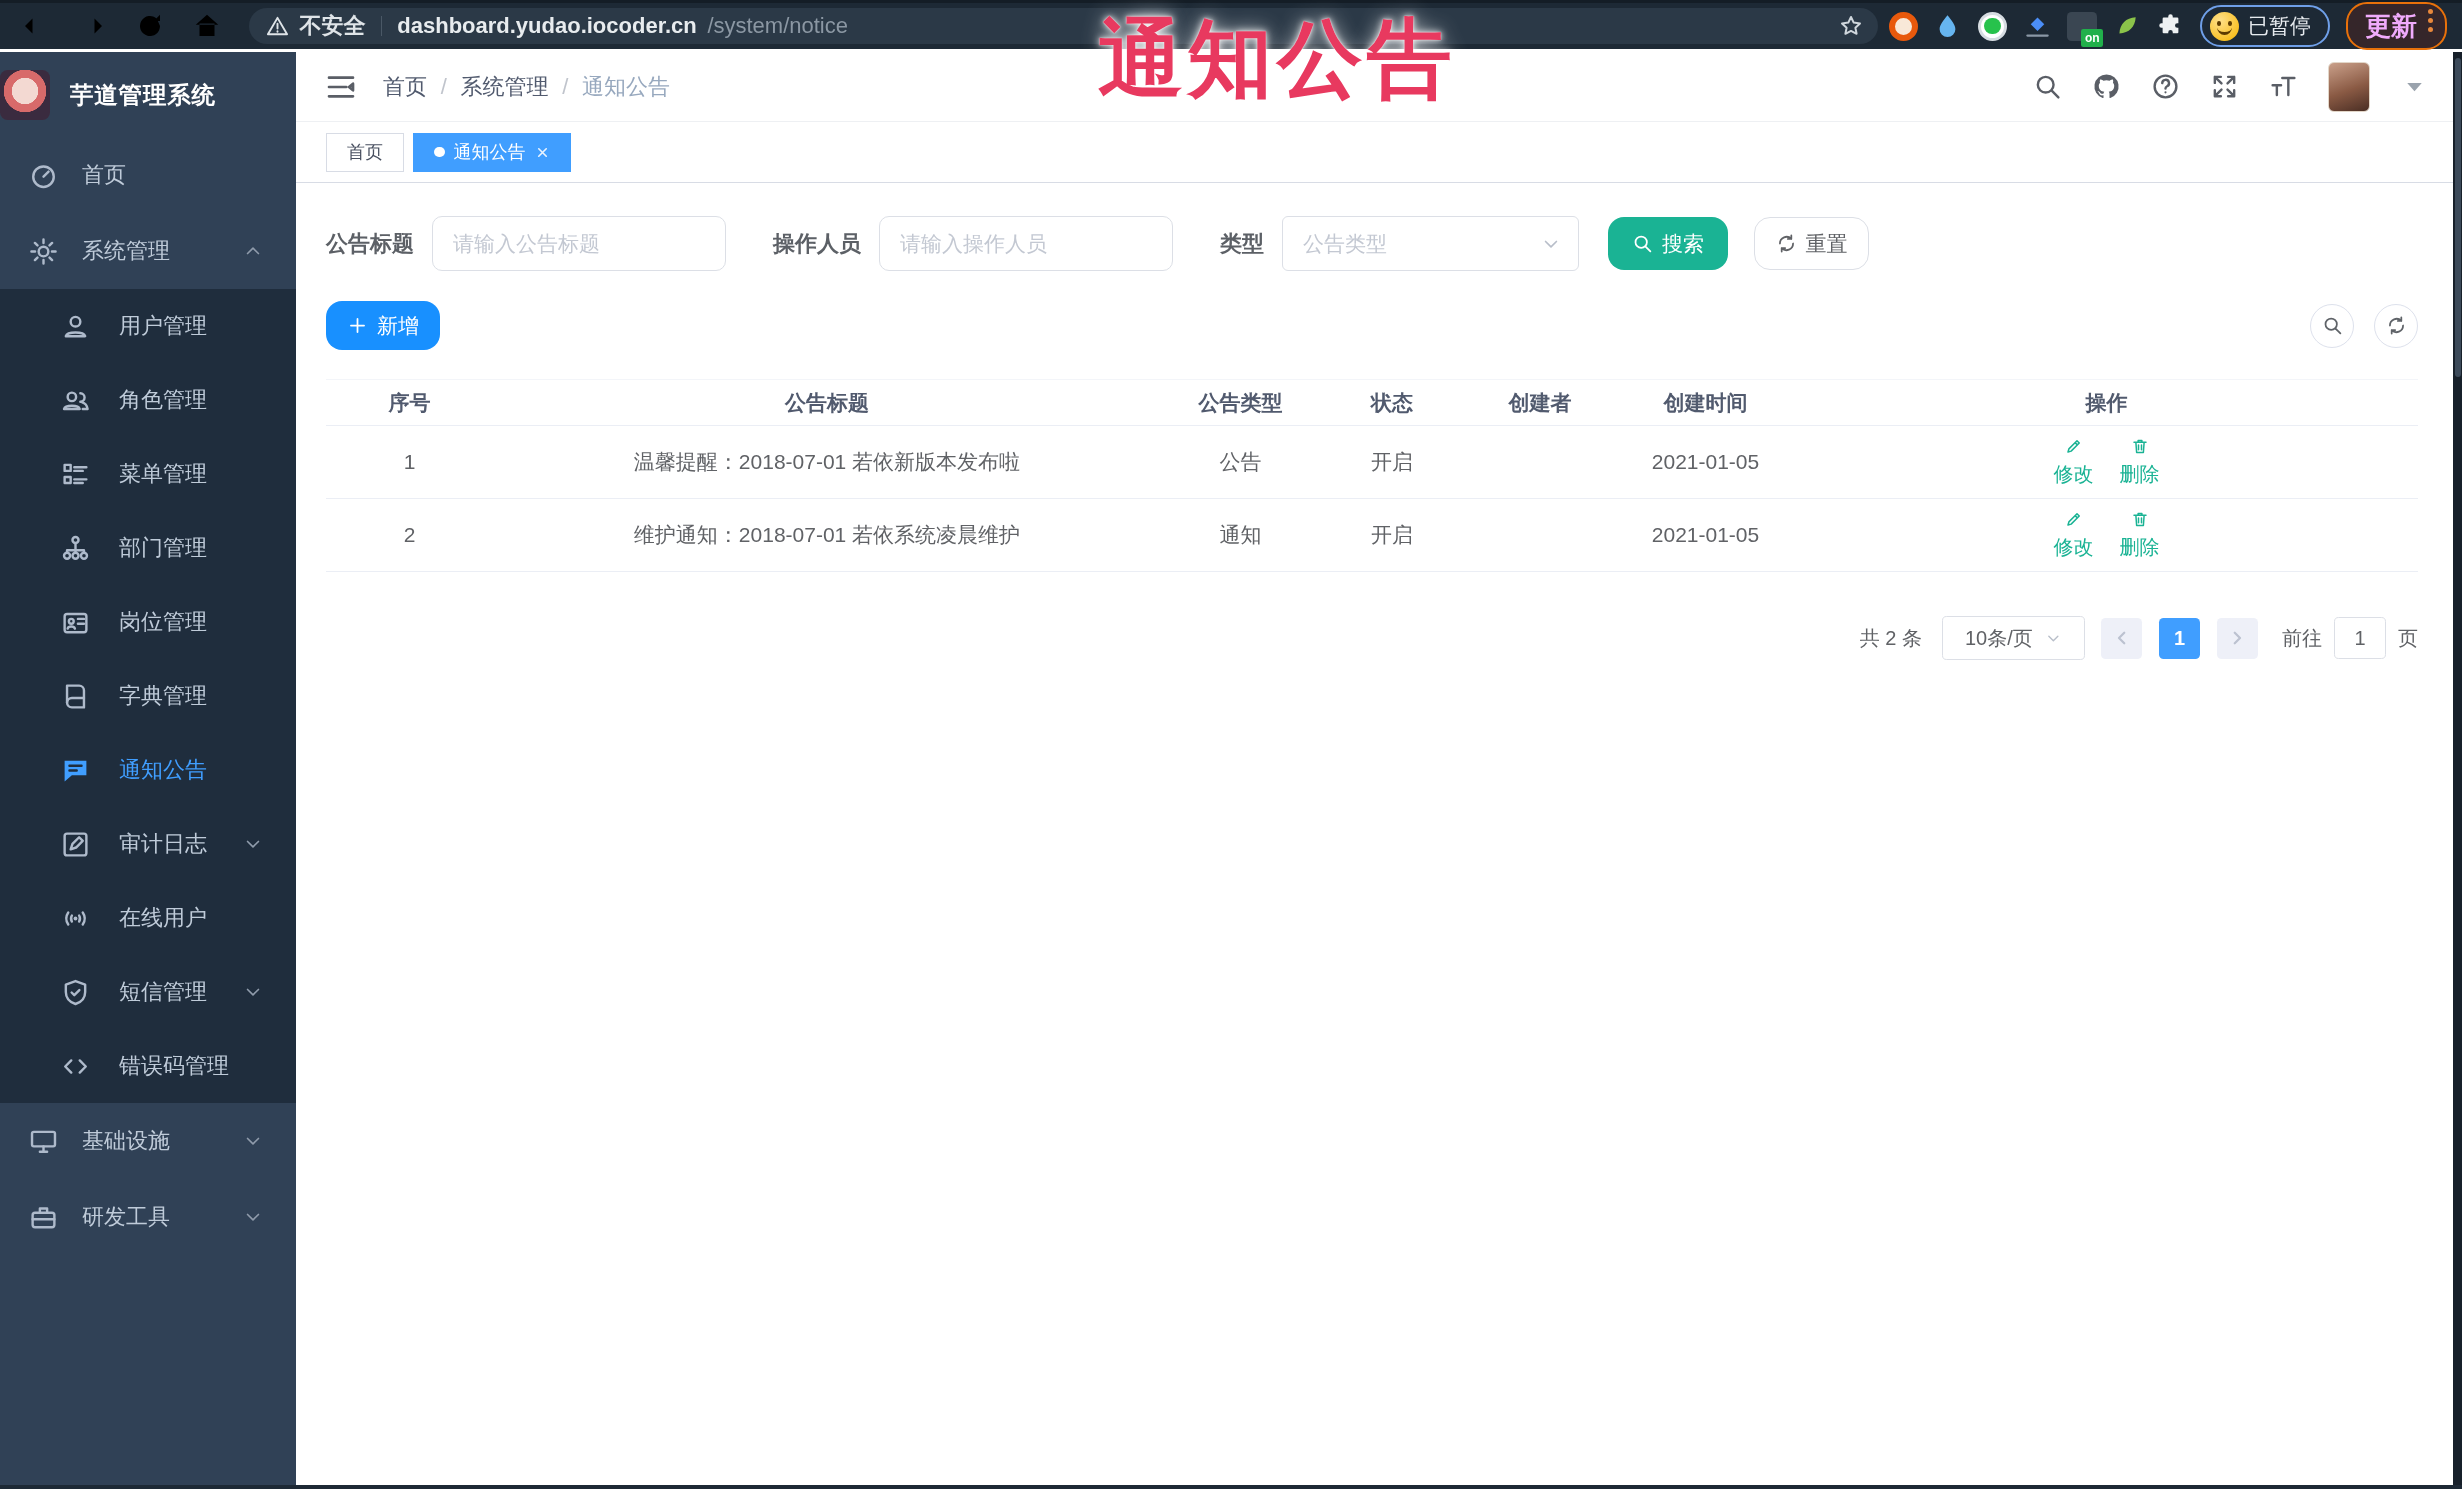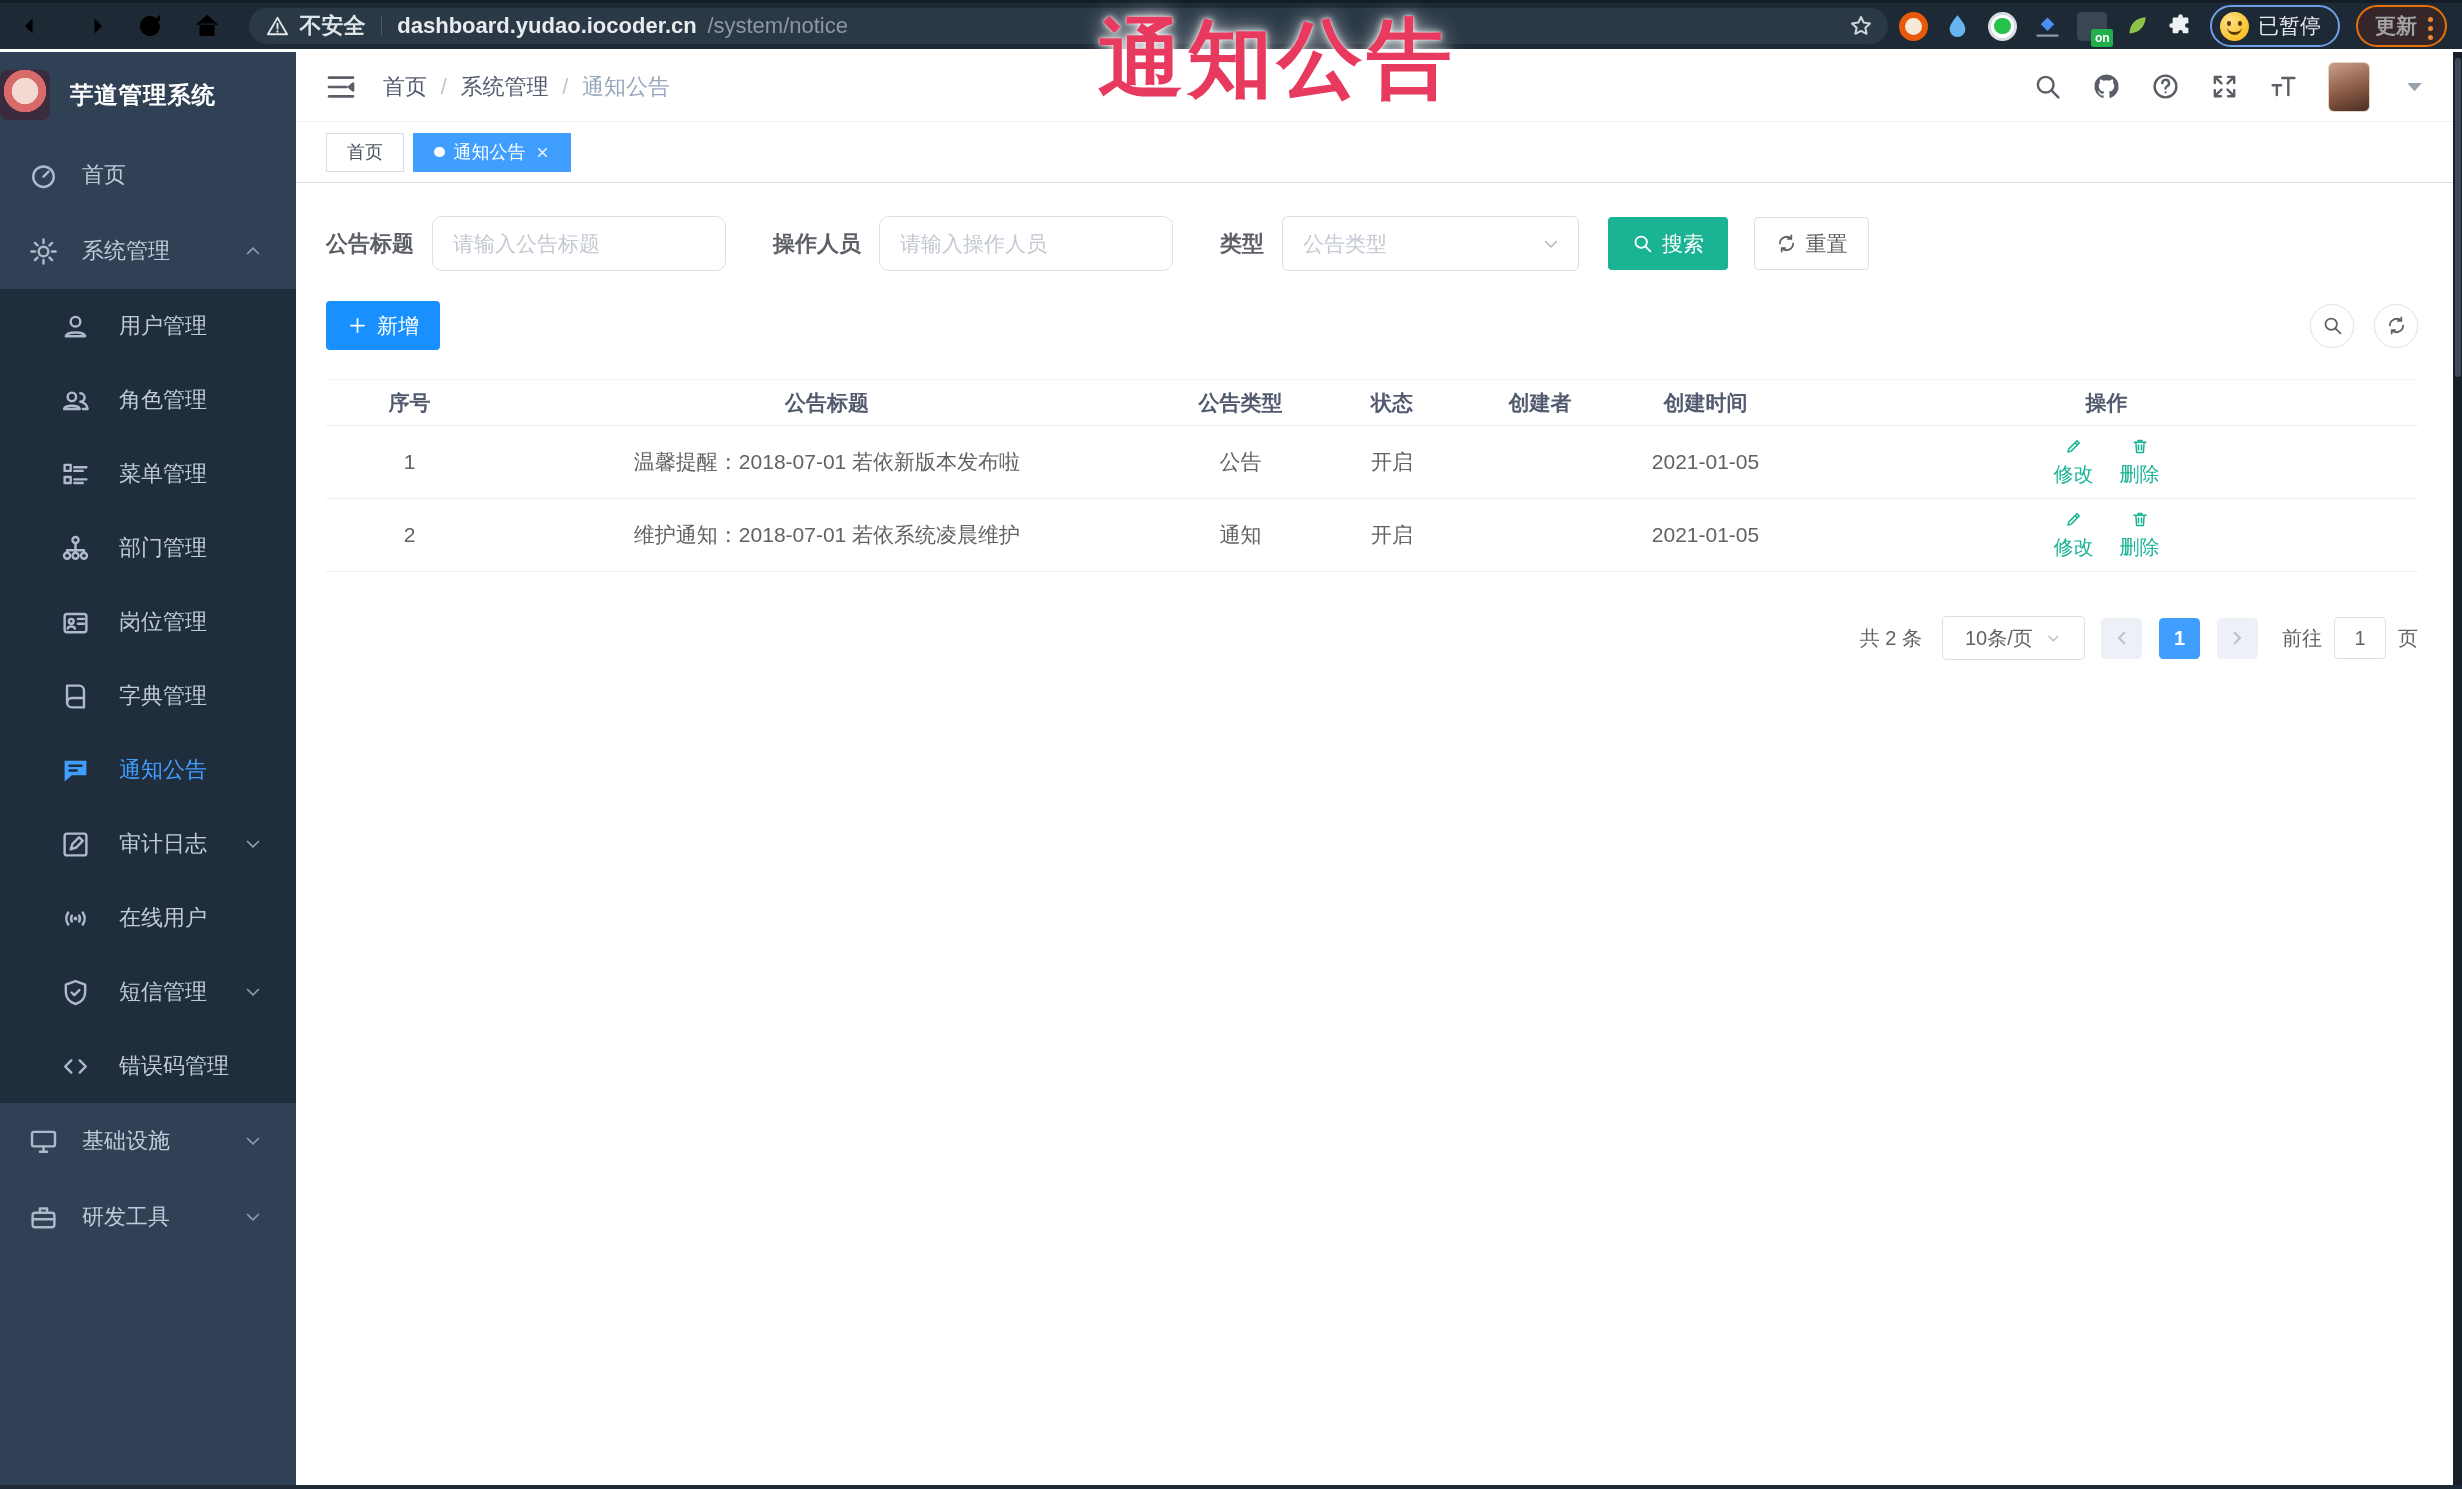--- a/index.html
+++ b/index.html
@@ -26,21 +26,21 @@
   .ext-diamond { color:#4b8ef7; display:flex; align-items:center; justify-content:center; }
   .ext-dark { width:30px; height:29px; background:#3a4652; border-radius:4.6px; position:relative; }
   .ext-dark .on-badge { position:absolute; right:-6px; bottom:-6px; background:#21b04b; color:#fff; font-size:12px; line-height:1; padding:3px 3.8px; border-radius:2.3px; font-weight:700; }
   .ext-leaf { color:#8bc34a; }
   .ext-puzzle { color:#eef1f3; }
   .profile-chip { display:flex; align-items:center; gap:9px; border:2.3px solid #6f9fe8; border-radius:21px; padding:4.6px 16.7px 4.6px 7.6px; color:#e6eaee; font-size:21px; flex:none; }
   .face { width:29px; height:29px; border-radius:50%; background:radial-gradient(circle at 35% 30%, #ffe08a, #f7b500); position:relative; flex:none; }
   .face:before, .face:after { content:""; position:absolute; top:9px; width:4.6px; height:5.3px; border-radius:50%; background:#5d3b00; }
   .face:before { left:6.8px; } .face:after { right:6.8px; }
   .face .smile { position:absolute; left:6.8px; right:6.8px; bottom:5.3px; height:8.3px; border-bottom:3px solid #5d3b00; border-radius:0 0 9px 9px; }
-  .update-pill { display:flex; align-items:flex-end; gap:10.6px; border:2.3px solid #e8710a; background:#35262a; border-radius:21px; padding:4.6px 12px 4.6px 16.7px; color:#a3a3a3; font-size:21px; font-weight:700; flex:none; }
+  .update-pill { display:flex; align-items:flex-start; gap:10.6px; border:2.3px solid #e8710a; background:#35262a; border-radius:21px; padding:4.6px 12px 4.6px 16.7px; color:#f0abfc; font-size:26px; font-weight:700; flex:none; }
   .vdots { display:flex; flex-direction:column; gap:3.8px; }
   .vdots i { width:5.3px; height:5.3px; border-radius:50%; background:#e8883c; }
 
   
   .app { position:absolute; top:52px; left:0; right:0; bottom:4.6px; display:flex; }
 
   
   .sidebar { width:296px; background:#304156; color:#bfcbd9; flex:none; display:flex; flex-direction:column; }
   .logo-row { height:85px; display:flex; align-items:center; gap:20px; }
   .logo-img { width:50px; height:50px; border-radius:7.6px; background:radial-gradient(circle at 50% 42%, #f3d9d2 0 34%, #d86a6a 35% 55%, #3a2b3f 56% 100%); flex:none; }
@@ -75,21 +75,21 @@
   .content { flex:1; padding:33px 44px 0 30px; }
 
   
   .search-row { display:flex; align-items:center; }
   .f-label { font-size:22px; font-weight:700; color:#5c6066; margin-right:18px; white-space:nowrap; }
   .f-input { width:294px; height:55px; border:1.5px solid #dcdfe6; border-radius:10px; font-size:21px; color:#606266; padding:0 20px; outline:none; background:#fff; font-family:inherit; }
   .f-input::placeholder { color:#c3c8d2; }
   .f-group { display:flex; align-items:center; margin-right:47px; }
   .f-select { width:297px; height:55px; border:1.5px solid #dcdfe6; border-radius:6px; display:flex; align-items:center; padding:0 16.7px 0 20px; color:#c3c8d2; font-size:21px; background:#fff; }
   .f-select .chev { margin-left:auto; width:20px; height:20px; color:#b8bec9; }
-  .btn { display:inline-flex; align-items:center; justify-content:center; gap:9px; height:53px; border-radius:4px; font-size:21px; cursor:pointer; border:1.5px solid transparent; white-space:nowrap; }
+  .btn { display:inline-flex; align-items:center; justify-content:center; gap:9px; height:53px; border-radius:16px; font-size:21px; cursor:pointer; border:1.5px solid transparent; white-space:nowrap; }
   .btn .ic { width:21px; height:21px; }
   .btn-search { width:120px; background:#1ab394; color:#fff; margin-left:29px; }
   .btn-reset { width:115px; background:#fff; border-color:#dcdfe6; color:#606266; margin-left:26px; }
 
   
   .toolbar { margin-top:30px; display:flex; align-items:center; }
   .btn-add { width:114px; height:49px; background:#1890ff; color:#fff; }
   .tool-right { margin-left:auto; display:flex; gap:20px; }
   .circle-btn { width:44px; height:44px; border-radius:50%; border:1.5px solid #dde1ec; background:#fff; color:#5f6368; display:flex; align-items:center; justify-content:center; cursor:pointer; }
   .circle-btn .ic { width:21px; height:21px; }

